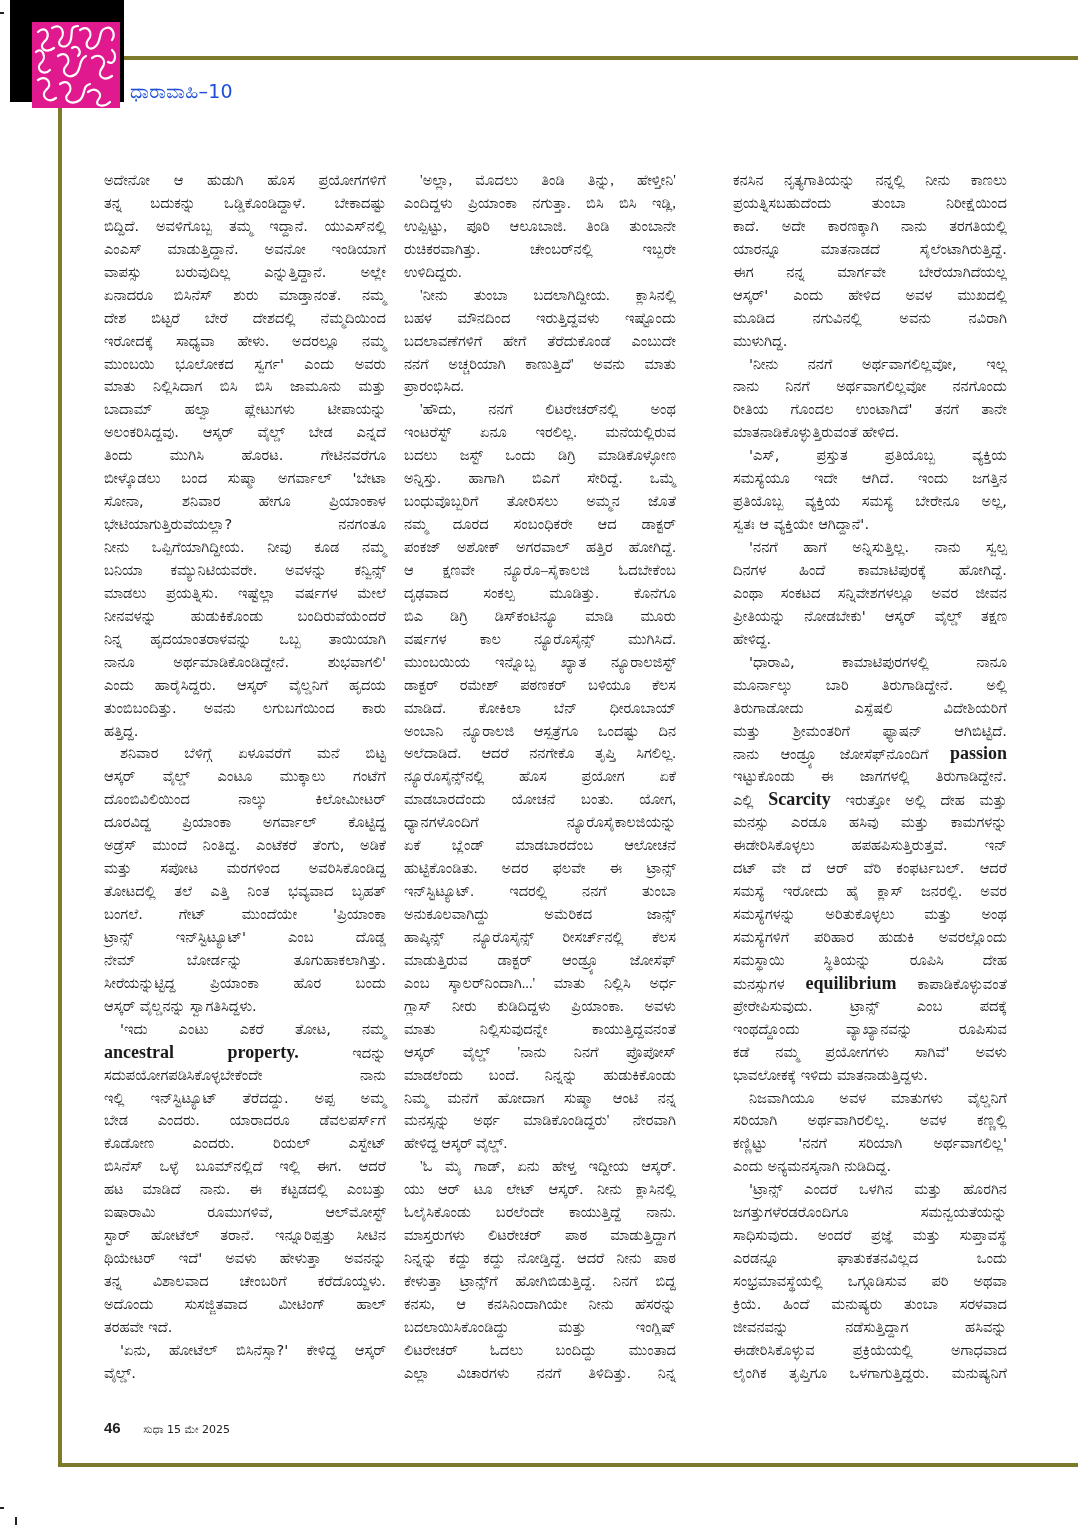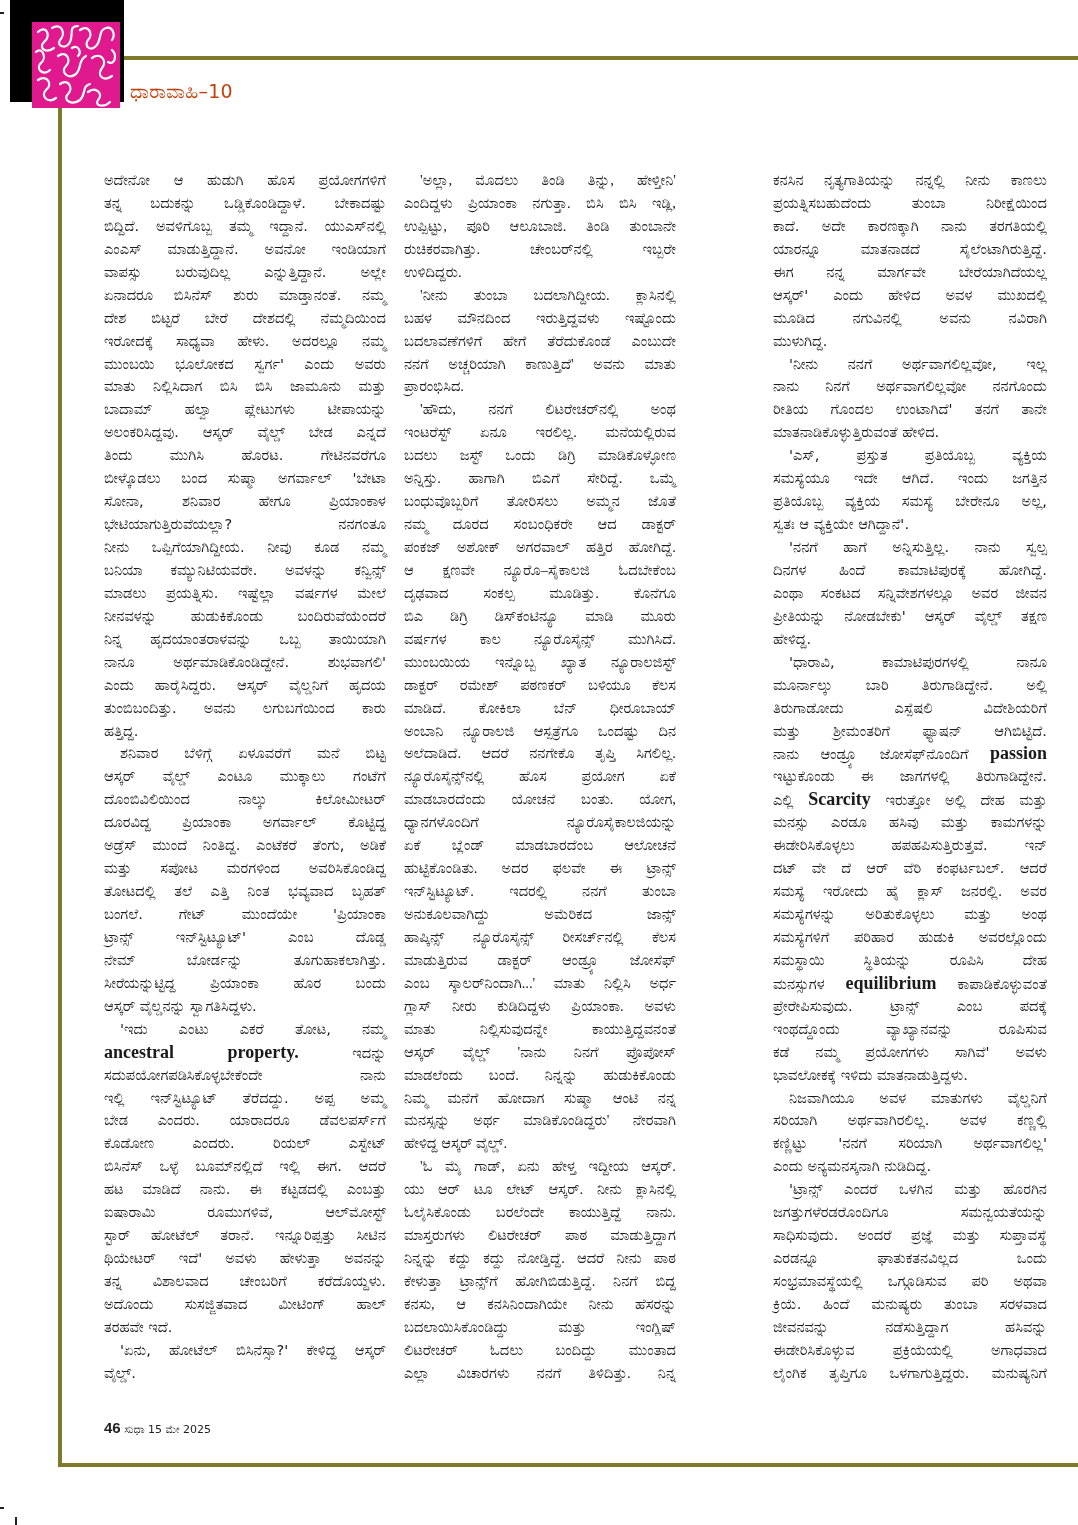--- a/index.html
+++ b/index.html
@@ -3,32 +3,32 @@
 <meta charset="utf-8">
 <style>
   html, body { margin:0; padding:0; background:#ffffff; }
   body { width:1078px; height:1525px; position:relative; overflow:hidden;
          font-family:"DejaVu Sans", sans-serif; color:#1a1a1a; }
   .frame-top { position:absolute; left:124px; top:56px; width:954px; height:4px; background:#7d7a2c; }
   .frame-left { position:absolute; left:58px; top:108px; width:4px; height:1359px; background:#7d7a2c; }
   .frame-bottom { position:absolute; left:58px; top:1463px; width:1020px; height:4px; background:#7d7a2c; }
   .logo-black { position:absolute; left:10px; top:0; width:114px; height:102px; background:#000; }
   .logo-pink { position:absolute; left:32px; top:22px; width:88px; height:86px; background:#e0198f; overflow:hidden; }
-  .series-title { position:absolute; left:130px; top:80px; font-size:19px; color:#c2410c; letter-spacing:0.2px; }
+  .series-title { position:absolute; left:130px; top:80px; font-size:19px; color:#1d4ed8; letter-spacing:0.2px; }
   .crop-mark { position:absolute; background:#222; }
   .col { position:absolute; top:129px; font-size:14.6px; line-height:22.95px;margin-top:40px; }
   .col1 { left:104px; width:282px; }
   .col2 { left:404px; width:272px;font-family:Liberation Serif, serif; }
-  .col3 { left:773px; width:274px; }
+  .col3 { left:733px; width:274px; }
   .ln { display:block; height:22.95px; white-space:nowrap; overflow:visible; text-align:justify; text-align-last:justify; }
   .ln.last { text-align-last:left; }
   .ln.indent { padding-left:16px; }
   .en { font-family:"Liberation Serif", serif; font-weight:bold; font-size:18px; }
   .footer { position:absolute; left:104px; top:1419px; font-size:11px; color:#222; }
-  .footer .pg { font-family:"Liberation Sans", sans-serif; font-weight:bold; font-size:15px; margin-right:0; }
+  .footer .pg { font-family:"Liberation Sans", sans-serif; font-weight:bold; font-size:15px; margin-right:19px; }
 </style>
 </head>
 <body>
 
 <div class="crop-mark" style="left:0;top:12px;width:4px;height:2px;"></div>
 <div class="crop-mark" style="left:0;top:1507px;width:4px;height:2px;"></div>
 <div class="crop-mark" style="left:15px;top:1517px;width:2px;height:8px;"></div>
 
 <div class="logo-black"></div>
 <div class="logo-pink">

